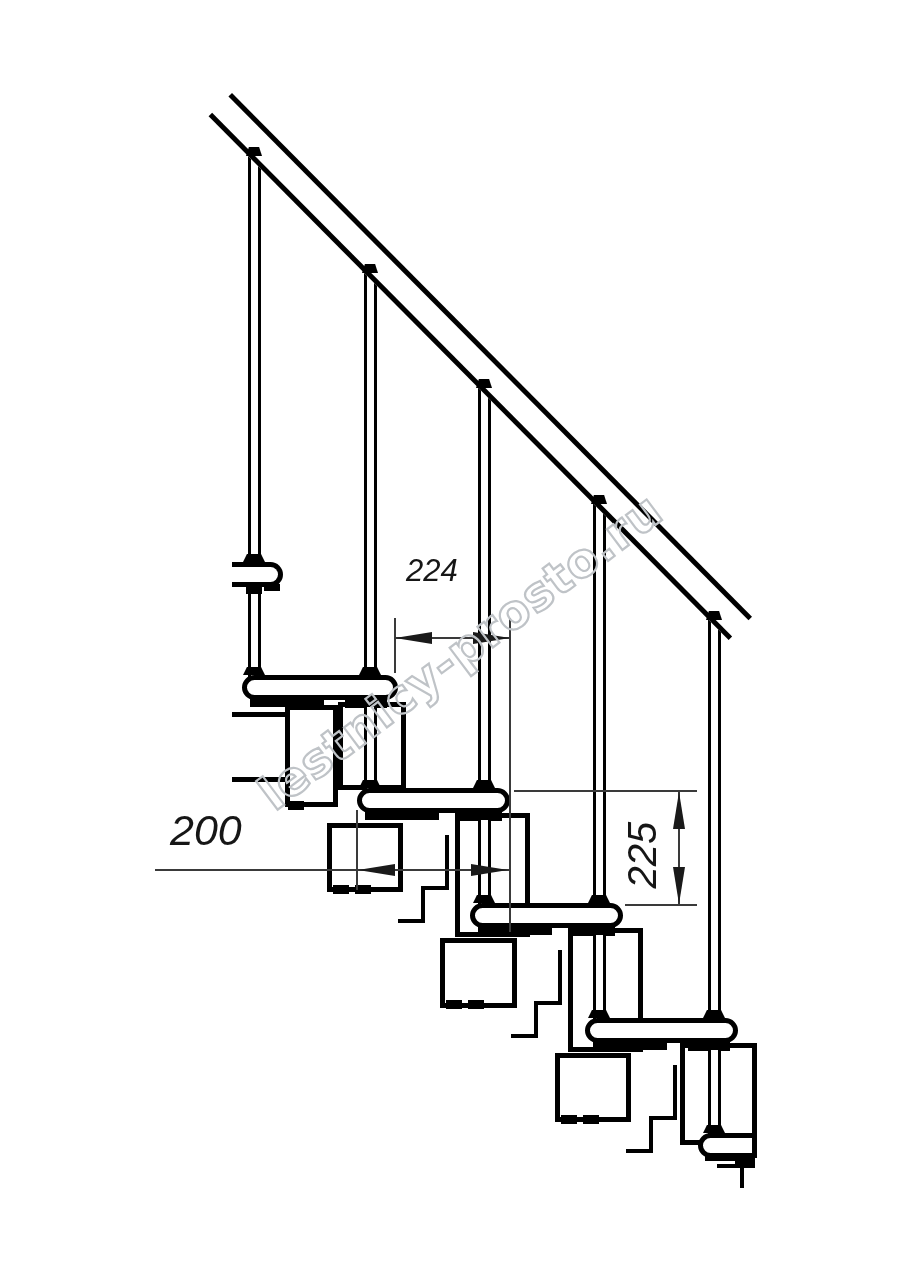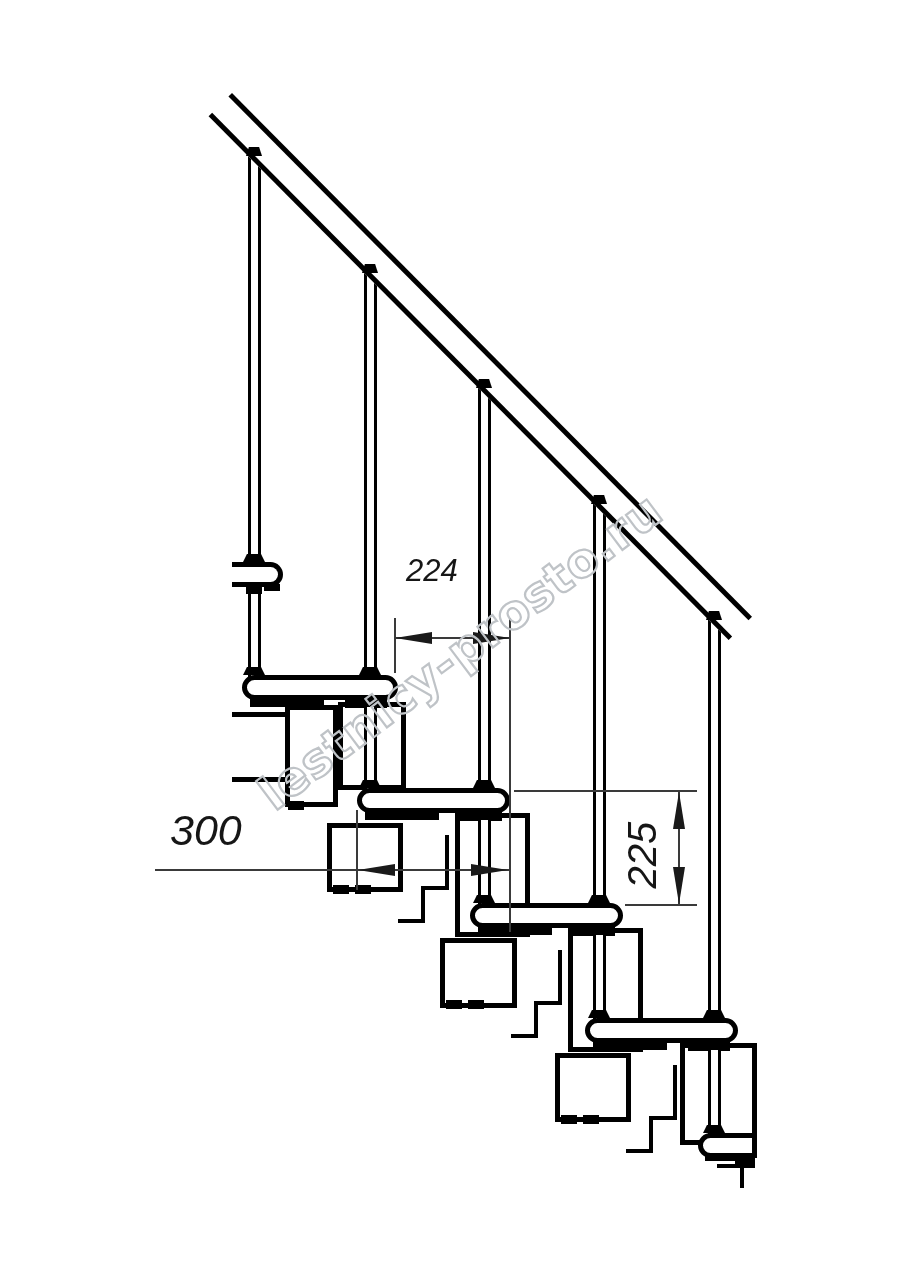--- a/index.html
+++ b/index.html
@@ -125,21 +125,21 @@
     <div class="thin" style="left:509px;top:618px;width:2px;height:314px;"></div>
     <div class="thin" style="left:395px;top:637px;width:115px;height:2px;"></div>
     <div class="arr left" style="left:395px;top:632px;width:37px;height:12px;"></div>
     <div class="arr right" style="left:473px;top:632px;width:37px;height:12px;"></div>
     <div class="dimtext" style="left:406px;top:553px;font-size:31px;">224</div>
 
     <div class="thin" style="left:356px;top:810px;width:2px;height:80px;"></div>
     <div class="thin" style="left:155px;top:869px;width:355px;height:2px;"></div>
     <div class="arr left" style="left:358px;top:864px;width:37px;height:12px;"></div>
     <div class="arr right" style="left:471px;top:864px;width:37px;height:12px;"></div>
-    <div class="dimtext" style="left:170px;top:806px;font-size:43px;">300</div>
+    <div class="dimtext" style="left:170px;top:806px;font-size:43px;">200</div>
 
     <div class="thin" style="left:514px;top:790px;width:183px;height:2px;"></div>
     <div class="thin" style="left:625px;top:904px;width:72px;height:2px;"></div>
     <div class="thin" style="left:678px;top:791px;width:2px;height:114px;"></div>
     <div class="arr up" style="left:673px;top:792px;width:12px;height:37px;"></div>
     <div class="arr down" style="left:673px;top:867px;width:12px;height:37px;"></div>
     <div class="dimtext" style="left:597px;top:833px;width:90px;height:44px;font-size:40px;text-align:center;line-height:44px;transform:rotate(-90deg);transform-origin:center;">225</div>
   </div>
 
   <div id="watermark">lestnicy-prosto.ru</div>

